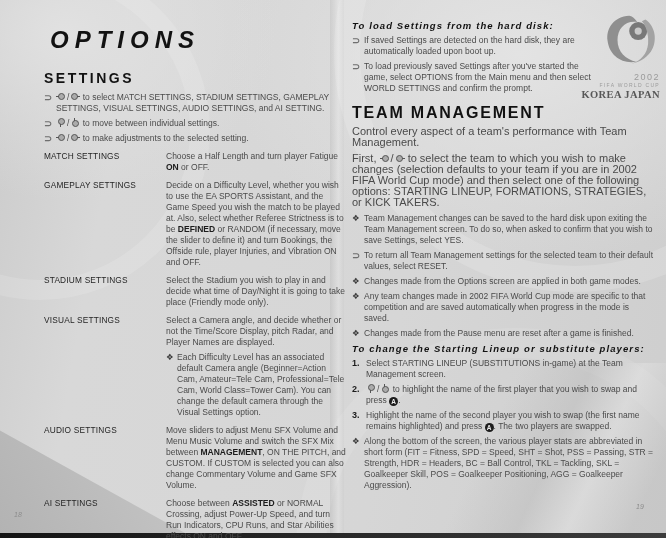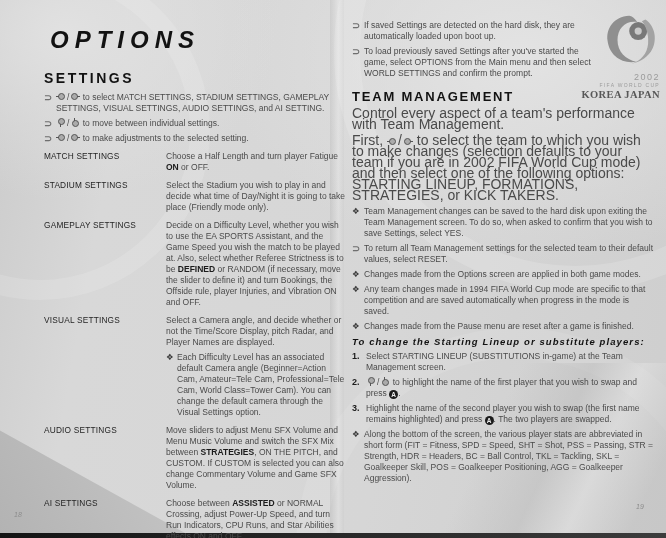--- a/index.html
+++ b/index.html
@@ -41,23 +41,23 @@
   .dp{margin:0;}
   .note{margin:4px 0 0 0;display:flex;}
   .nbul{flex:none;width:11px;color:#3c3c3c;font-size:8.5px;}
   b{color:#1b1b1b;}
 
   
   .rp{position:absolute;left:352px;top:20px;width:304px;}
   .load-block{width:250px;}
   .h-italic{margin:0 0 4px 0;font-size:9.5px;font-weight:bold;font-style:italic;
     letter-spacing:1.1px;color:#121212;}
-  .h-team{margin:10px 0 4px 0;font-size:13px;font-weight:bold;letter-spacing:1.8px;color:#121212;}
+  .h-team{margin:10px 0 4px 0;font-size:16px;font-weight:bold;letter-spacing:1.8px;color:#121212;}
   .h-lineup{margin:8px 0 2px 0;font-size:12px;font-weight:bold;letter-spacing:1.4px;color:#121212;}
-  .para{margin:0 0 5px 0;font-size:14px;line-height:11px;}
+  .para{margin:0 0 5px 0;font-size:11px;line-height:11px;}
   .step{display:flex;margin:0 0 4px 0;font-size:8.5px;line-height:11px;}
   .snum{flex:none;width:14px;font-weight:bold;color:#1b1b1b;font-size:9px;}
   .stext{flex:1;}
 
   
   .logo{position:absolute;right:6px;top:14px;width:82px;text-align:right;}
   .l-year{font-size:9px;letter-spacing:1.5px;color:#9b9b9b;line-height:9px;margin-top:1px;}
   .l-line1{font-size:5px;letter-spacing:1.3px;color:#9b9b9b;line-height:7px;}
   .l-line2{font-size:10.5px;letter-spacing:0.4px;color:#585858;font-weight:bold;
     font-family:"Liberation Serif","DejaVu Serif",serif;line-height:12px;}
@@ -118,58 +118,59 @@
       <span class="ctext"><span class="iconrow"><span class="js left"></span><span class="sep">/</span><span class="js right"></span></span> <span>to make adjustments to the selected setting.</span></span>
     </div>
 
     <div class="row">
       <span class="rlabel">MATCH SETTINGS</span>
       <div class="rdesc">
         <p class="dp"><span>Choose a Half Length and turn player Fatigue </span><b>ON</b><span> or OFF.</span></p>
       </div>
     </div>
     <div class="row">
+      <span class="rlabel">GAMEPLAY SETTINGS</span>
+      <div class="rdesc">
+        <p class="dp"><span>Decide on a Difficulty Level, whether you wish to use the EA SPORTS Assistant, and the Game Speed you wish the match to be played at. Also, select whether Referee Strictness is to be </span><b>DEFINED</b><span> or RANDOM (if necessary, move the slider to define it) and turn Bookings, the Offside rule, player Injuries, and Vibration ON and OFF.</span></p>
+      </div>
+    </div>
+    <div class="row">
       <span class="rlabel">STADIUM SETTINGS</span>
       <div class="rdesc">
         <p class="dp"><span>Select the Stadium you wish to play in and decide what time of Day/Night it is going to take place (Friendly mode only).</span></p>
-      </div>
-    </div>
-    <div class="row">
-      <span class="rlabel">GAMEPLAY SETTINGS</span>
-      <div class="rdesc">
-        <p class="dp"><span>Decide on a Difficulty Level, whether you wish to use the EA SPORTS Assistant, and the Game Speed you wish the match to be played at. Also, select whether Referee Strictness is to be </span><b>DEFINED</b><span> or RANDOM (if necessary, move the slider to define it) and turn Bookings, the Offside rule, player Injuries, and Vibration ON and OFF.</span></p>
       </div>
     </div>
     <div class="row">
       <span class="rlabel">VISUAL SETTINGS</span>
       <div class="rdesc">
         <p class="dp"><span>Select a Camera angle, and decide whether or not the Time/Score Display, pitch Radar, and Player Names are displayed.</span></p>
         <p class="note">
             <span class="nbul">❖</span>
             <span>Each Difficulty Level has an associated default Camera angle (Beginner=Action Cam, Amateur=Tele Cam, Professional=Tele Cam, World Class=Tower Cam). You can change the default camera through the Visual Settings option.</span>
           </p>
       </div>
     </div>
     <div class="row">
       <span class="rlabel">AUDIO SETTINGS</span>
       <div class="rdesc">
-        <p class="dp"><span>Move sliders to adjust Menu SFX Volume and Menu Music Volume and switch the SFX Mix between </span><b>STRATEGIES</b><span>, ON THE PITCH, and CUSTOM. If CUSTOM is selected you can also change Commentary Volume and Game SFX Volume.</span></p>
+        <p class="dp"><span>Move sliders to adjust Menu SFX Volume and Menu Music Volume and switch the SFX Mix between </span><b>MANAGEMENT</b><span>, ON THE PITCH, and CUSTOM. If CUSTOM is selected you can also change Commentary Volume and Game SFX Volume.</span></p>
       </div>
     </div>
     <div class="row">
       <span class="rlabel">AI SETTINGS</span>
       <div class="rdesc">
         <p class="dp"><span>Choose between </span><b>ASSISTED</b><span> or NORMAL Crossing, adjust Power-Up Speed, and turn Run Indicators, CPU Runs, and Star Abilities effects ON and OFF.</span></p>
 
       </div>
     </div>
   </div>
 
   <div class="rp">
     <div class="load-block">
+      <h3 class="h-italic">To load Settings from the hard disk:</h3>
       <div class="ctl">
         <span class="cbul">⊃</span>
         <span class="ctext">If saved Settings are detected on the hard disk, they are automatically loaded upon boot up.</span>
       </div>
       <div class="ctl">
         <span class="cbul">⊃</span>
         <span class="ctext">To load previously saved Settings after you've started the game, select OPTIONS from the Main menu and then select WORLD SETTINGS and confirm the prompt.</span>
       </div>
     </div>
 
@@ -184,21 +185,21 @@
     <div class="ctl">
       <span class="cbul">⊃</span>
       <span class="ctext">To return all Team Management settings for the selected team to their default values, select RESET.</span>
     </div>
     <div class="ctl">
       <span class="cbul dark">❖</span>
       <span class="ctext">Changes made from the Options screen are applied in both game modes.</span>
     </div>
     <div class="ctl">
       <span class="cbul dark">❖</span>
-      <span class="ctext">Any team changes made in 1994 FIFA World Cup mode are specific to that competition and are saved automatically when progress in the mode is saved.</span>
+      <span class="ctext">Any team changes made in 2002 FIFA World Cup mode are specific to that competition and are saved automatically when progress in the mode is saved.</span>
     </div>
     <div class="ctl">
       <span class="cbul dark">❖</span>
       <span class="ctext">Changes made from the Pause menu are reset after a game is finished.</span>
     </div>
 
     <h4 class="h-italic">To change the Starting Lineup or substitute players:</h4>
 
     <div class="step">
       <span class="snum">1.</span>

